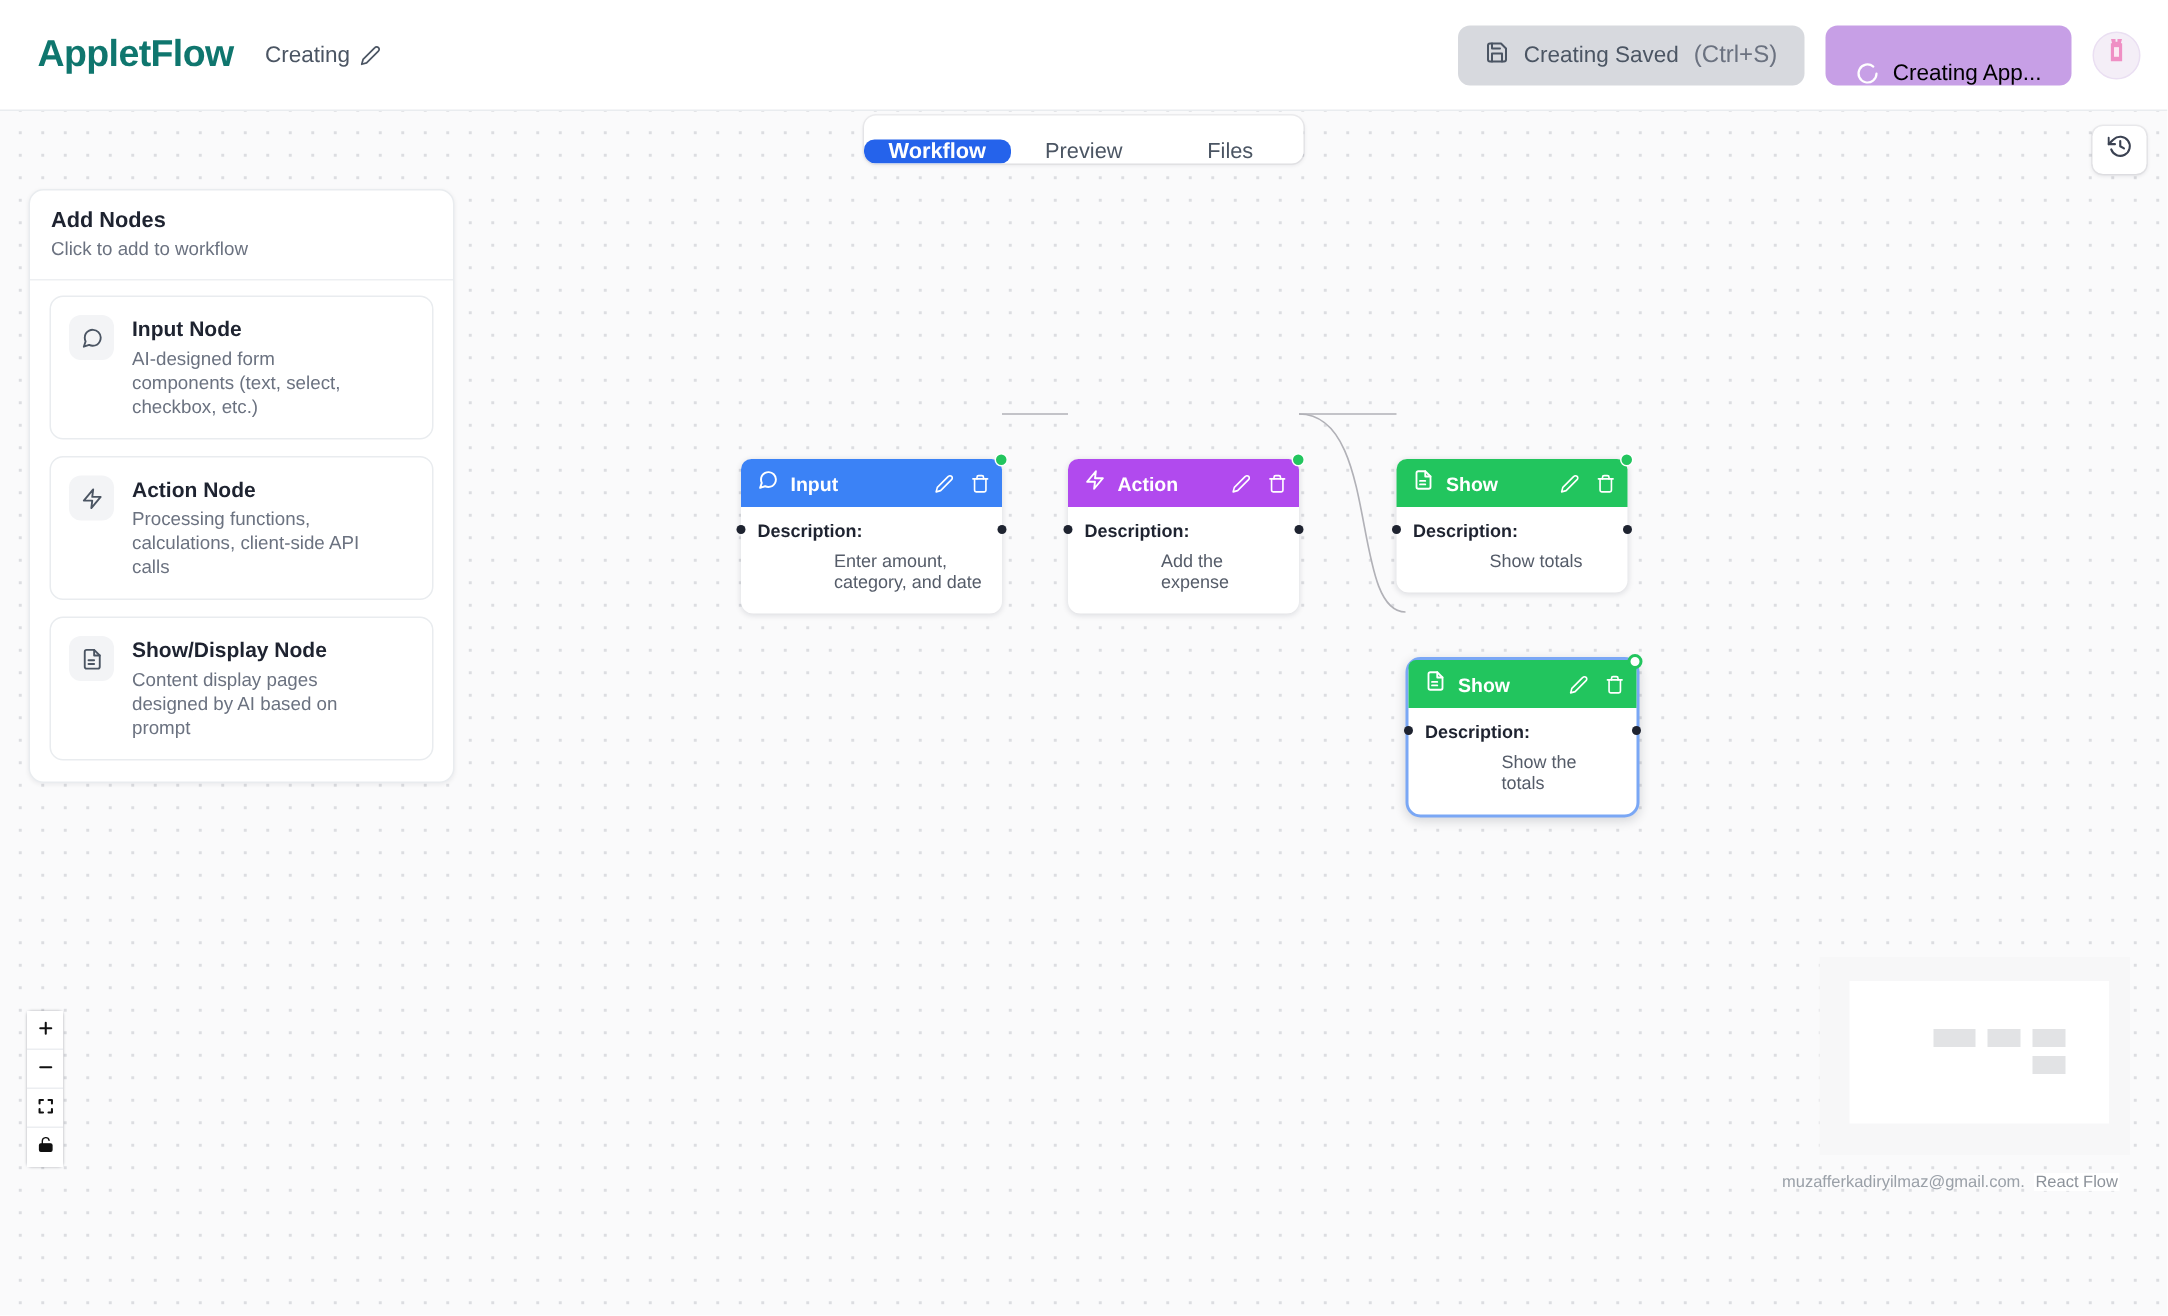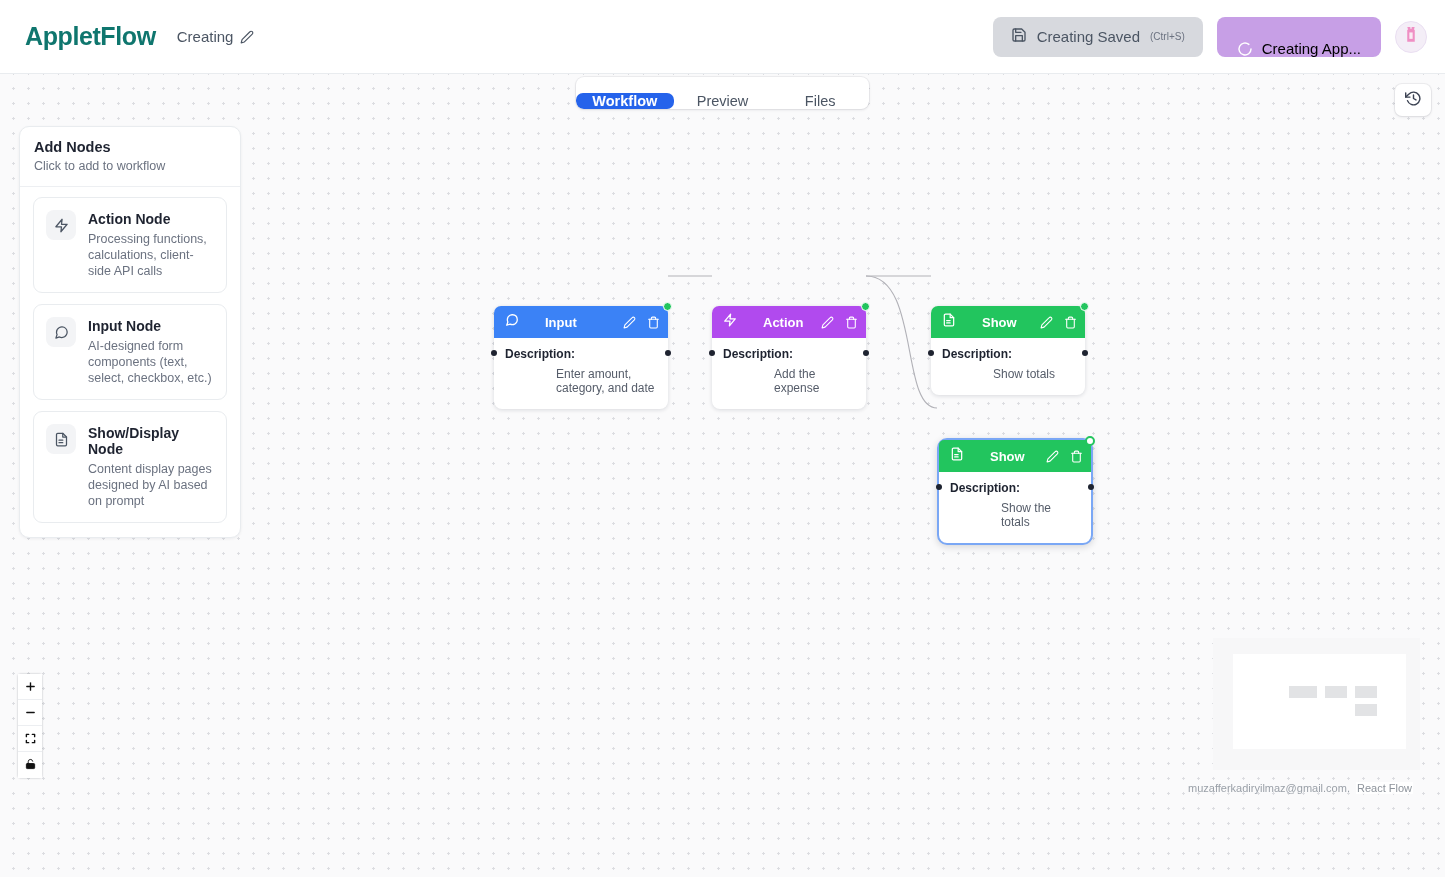--- a/index.html
+++ b/index.html
@@ -35,21 +35,21 @@
     margin-left: auto; margin-right: 18px;
     display: flex; align-items: center; gap: 14px;
   }
   .saved-btn {
     height: 40px; padding: 0 18px;
     background: #d7d9de; border: none; border-radius: 8px;
     display: flex; align-items: center; gap: 10px;
     color: #4b5563; font-size: 15px; cursor: pointer;
     font-family: inherit;
   }
-  .saved-btn .shortcut { font-size: 10px; color: #6b7280; }
+  .saved-btn .shortcut { font-size: 16px; color: #6b7280; }
   .creating-btn {
     height: 40px; padding: 0 20px;
     background: #c79fe6; border: none; border-radius: 8px;
     display: flex; align-items: flex-end; gap: 9px;
     color: #000000; font-size: 15px; cursor: pointer;
     font-family: inherit;
   }
   .spinner-ico { width: 16px; height: 16px; display:block; }
   .avatar {
     width: 32px; height: 32px; border-radius: 50%;
@@ -90,21 +90,21 @@
     width: 36px; height: 32px;
     background: #ffffff; border-radius: 7px;
     box-shadow: 0 1px 3px rgba(16,24,40,.10), 0 0 0 1px rgba(16,24,40,.05);
     display: flex; align-items: center; justify-content: center;
     cursor: pointer; z-index: 30;
   }
 
   
   .sidebar {
     position: absolute; top: 126px; left: 19px;
-    width: 222px;
+    width: 284px;
     background: #ffffff;
     border: 1px solid #e9ecef; border-radius: 10px;
     box-shadow: 0 1px 3px rgba(16,24,40,.06);
     z-index: 25;
   }
   .sidebar-head { padding: 12px 14px 13px 14px; border-bottom: 1px solid #edeff2; }
   .sidebar-title { font-size: 14.5px; font-weight: bold; color: #1e2330; }
   .sidebar-sub { font-size: 12.5px; color: #6b7280; margin-top: 4px; }
   .sidebar-body { padding: 10px 13px 14px 13px; display: flex; flex-direction: column; gap: 11px; }
   .node-card {
@@ -132,21 +132,20 @@
   }
   .flow-node.selected {
     border: 2px solid #7aa7f5;
     border-radius: 10px;
     box-shadow: 0 2px 7px rgba(16,24,40,.16);
   }
   .node-head {
     height: 32px; border-radius: 7px 7px 0 0;
     display: flex; align-items: center; padding: 0 8px 0 11px;
     color: #ffffff;
-    gap: 18px;
   }
   .flow-node.selected .node-head { border-radius: 5px 5px 0 0; }
   .node-head .nh-label { font-size: 13px; font-weight: bold; margin-left: 8px; }
   .node-head .nh-actions { margin-left: auto; display: flex; gap: 11px; align-items: center; }
   .node-head .nh-actions span { cursor: pointer; display: flex; }
   .node-body { padding: 9px 11px 14px 11px; }
   .node-body .nb-label { font-size: 12px; font-weight: bold; color: #1e2330; }
   .node-body .nb-desc { font-size: 12px; color: #555c69; margin-top: 6px; padding-left: 3px; margin-left: 48px; }
   .dot-status {
     position: absolute; top: -4px; right: -4px;
@@ -347,38 +346,38 @@
   <div class="sidebar">
     <div class="sidebar-head">
       <div class="sidebar-title">Add Nodes</div>
       <div class="sidebar-sub">Click to add to workflow</div>
     </div>
     <div class="sidebar-body">
 
       <div class="node-card">
         <div class="node-card-ico">
           <svg width="15" height="15" viewBox="0 0 24 24" fill="none" stroke="#4b5563" stroke-width="2" stroke-linecap="round" stroke-linejoin="round">
+              <path d="M21 11.5a8.38 8.38 0 0 1-.9 3.8 8.5 8.5 0 0 1-7.6 4.7 8.38 8.38 0 0 1-3.8-.9L3 21l1.9-5.7a8.38 8.38 0 0 1-.9-3.8 8.5 8.5 0 0 1 4.7-7.6 8.38 8.38 0 0 1 3.8-.9h.5a8.48 8.48 0 0 1 8 8v.5z"></path>
+            </svg>
+        </div>
+        <div class="node-card-txt">
+          <div class="node-card-name">Input Node</div>
+          <div class="node-card-desc">AI-designed form components (text, select, checkbox, etc.)</div>
+        </div>
+      </div>
+
+      <div class="node-card">
+        <div class="node-card-ico">
+          <svg width="15" height="15" viewBox="0 0 24 24" fill="none" stroke="#4b5563" stroke-width="2" stroke-linecap="round" stroke-linejoin="round">
               <polygon points="13 2 3 14 12 14 11 22 21 10 12 10 13 2"></polygon>
             </svg>
         </div>
         <div class="node-card-txt">
           <div class="node-card-name">Action Node</div>
           <div class="node-card-desc">Processing functions, calculations, client-side API calls</div>
-        </div>
-      </div>
-
-      <div class="node-card">
-        <div class="node-card-ico">
-          <svg width="15" height="15" viewBox="0 0 24 24" fill="none" stroke="#4b5563" stroke-width="2" stroke-linecap="round" stroke-linejoin="round">
-              <path d="M21 11.5a8.38 8.38 0 0 1-.9 3.8 8.5 8.5 0 0 1-7.6 4.7 8.38 8.38 0 0 1-3.8-.9L3 21l1.9-5.7a8.38 8.38 0 0 1-.9-3.8 8.5 8.5 0 0 1 4.7-7.6 8.38 8.38 0 0 1 3.8-.9h.5a8.48 8.48 0 0 1 8 8v.5z"></path>
-            </svg>
-        </div>
-        <div class="node-card-txt">
-          <div class="node-card-name">Input Node</div>
-          <div class="node-card-desc">AI-designed form components (text, select, checkbox, etc.)</div>
         </div>
       </div>
 
       <div class="node-card">
         <div class="node-card-ico">
           <svg width="15" height="15" viewBox="0 0 24 24" fill="none" stroke="#4b5563" stroke-width="2" stroke-linecap="round" stroke-linejoin="round">
               <path d="M14 2H6a2 2 0 0 0-2 2v16a2 2 0 0 0 2 2h12a2 2 0 0 0 2-2V8z"></path>
               <polyline points="14 2 14 8 20 8"></polyline>
               <line x1="8" y1="13" x2="14" y2="13"></line>
               <line x1="8" y1="17" x2="14" y2="17"></line>

